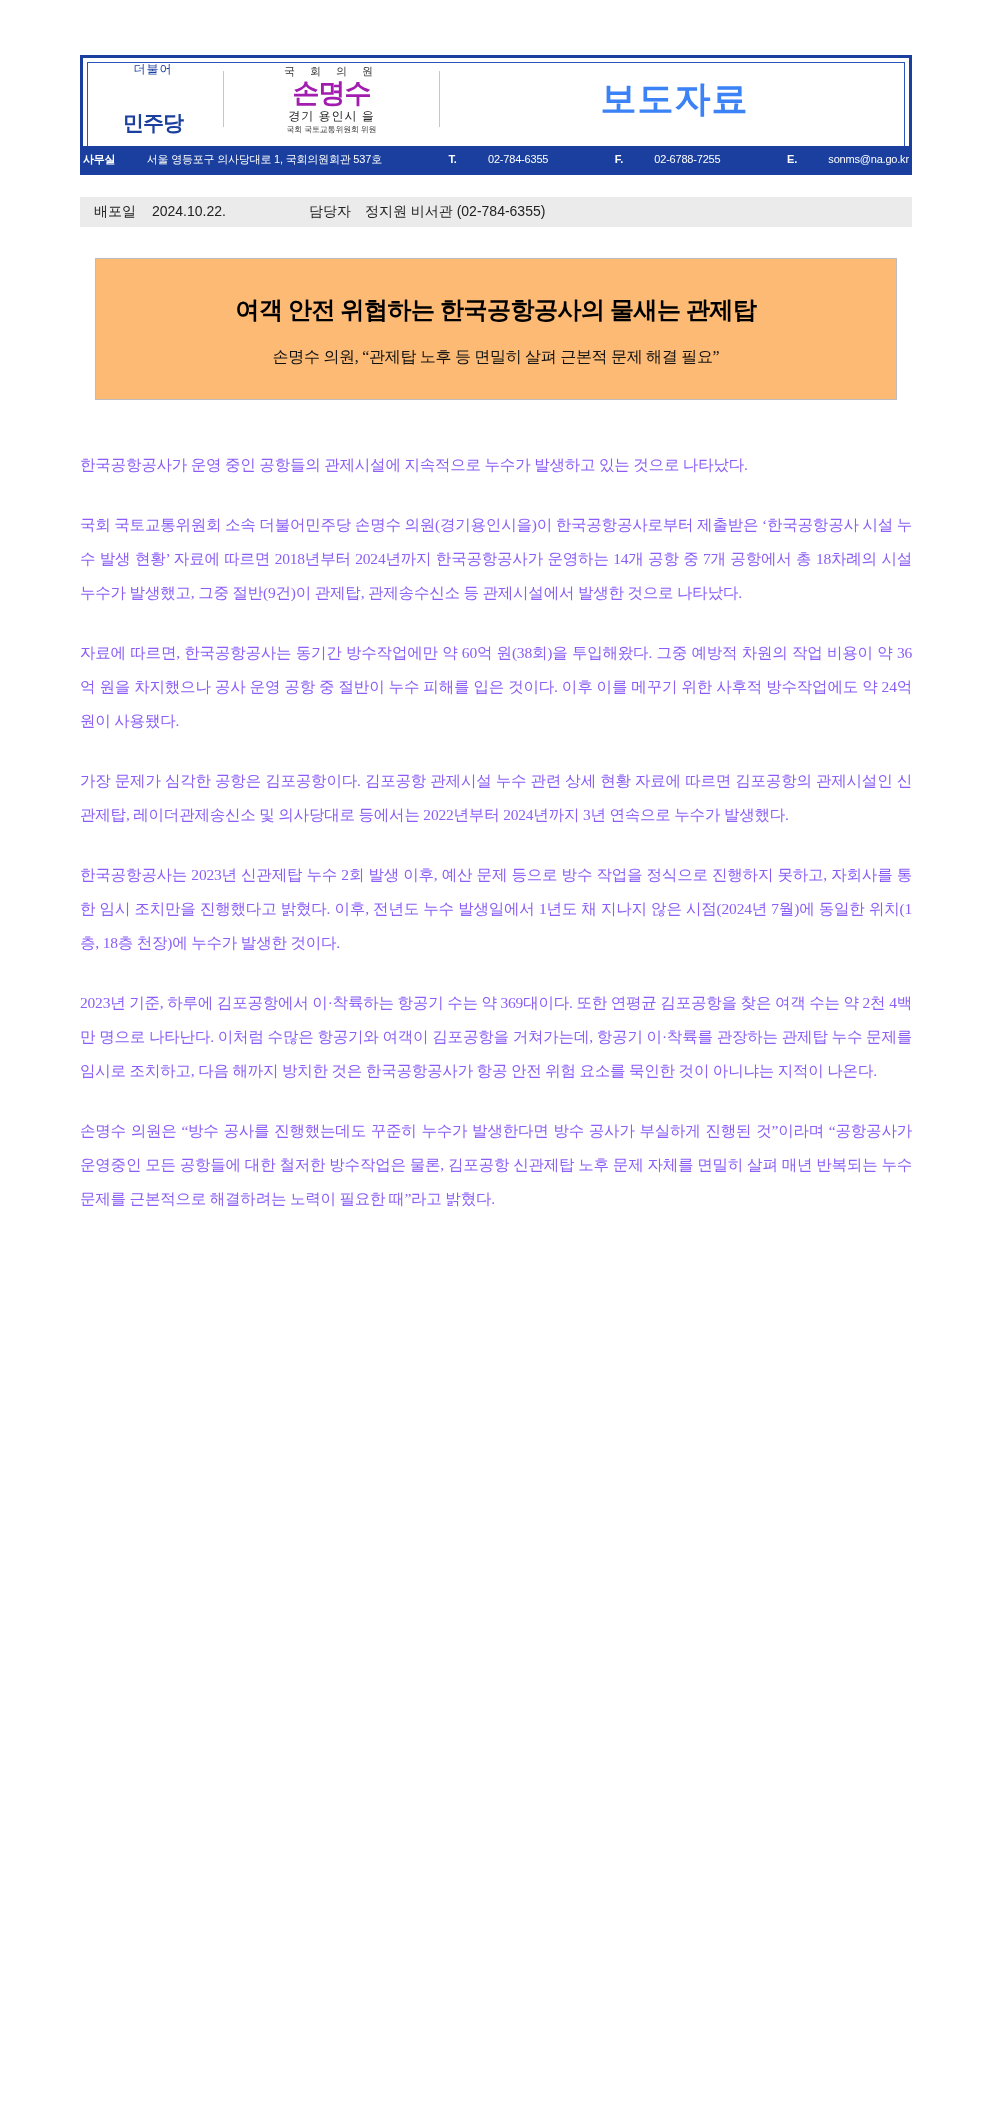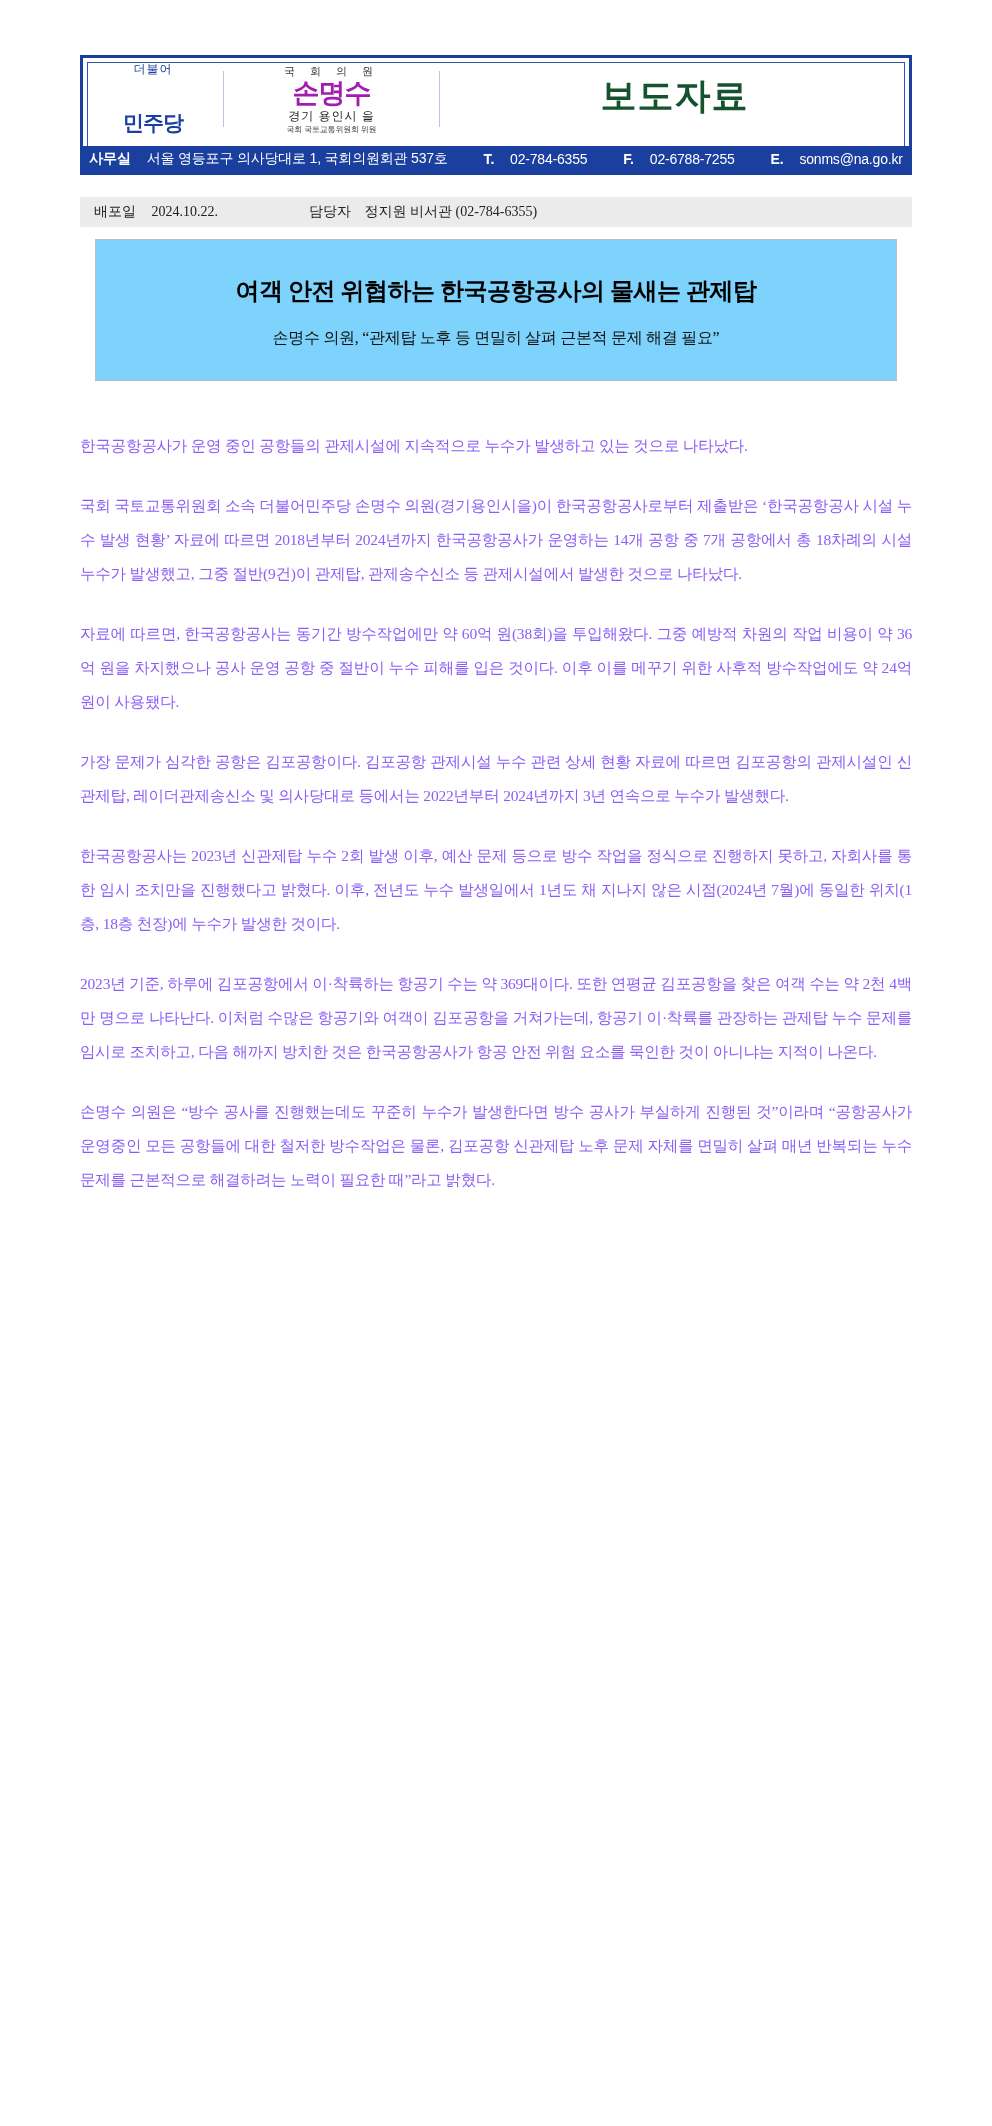--- a/index.html
+++ b/index.html
@@ -100,76 +100,75 @@
     letter-spacing: -0.2px;
   }
   .lh-press {
     flex: 1;
     text-align: center;
     font-family: "Liberation Sans", sans-serif;
   }
   .lh-press-ko {
     font-size: 36px;
     font-weight: bold;
-    color: #14532d;
+    color: #3b82f6;
     line-height: 38px;
     letter-spacing: 1px;
-    font-family: Liberation Mono, monospace;
   }
   .lh-press-en {
     font-size: 16px;
     font-weight: bold;
     color: #1a3f9e;
     letter-spacing: 5px;
     line-height: 20px;
   }
   .lh-bottom {
     position: absolute;
     left: 0; right: 0; bottom: 0;
     height: 26px;
     background: #1a3f9e;
     color: #ffffff;
     font-family: "Liberation Sans", sans-serif;
-    font-size: 14px;
+    font-size: 11px;
     display: flex;
     align-items: center;
-    justify-content: center;
+    justify-content: space-between;
     gap: 16px;
     letter-spacing: -0.2px;
   }
   .lh-bottom .sep { display: inline-block; width: 4px; }
   .lh-bottom .lbl { font-weight: bold; }
 
   
   .metabar {
     margin: 22px 80px 0 80px;
     background: #ebebeb;
     height: 30px;
     display: flex;
     align-items: center;
     font-size: 14px;
-    font-family: Liberation Serif, serif;
+    font-family: Liberation Sans, sans-serif;
     color: #222222;
     box-sizing: border-box;
   }
   .metabar .m-left {
     padding-left: 14px;
     width: 215px;
   }
   .metabar .m-left .lbl { margin-right: 12px; }
   .metabar .m-right .lbl { margin-right: 10px; }
 
   
   .titlebox {
-    margin: 12px 95px 0 95px;
+    margin: 31px 95px 0 95px;
     border: 1px solid #bdbdbd;
     box-sizing: border-box;
     padding: 34px 20px 30px 20px;
     text-align: center;
-    background: #7dd3fc;
+    background: #fdba74;
   }
   .title-main {
     font-size: 24px;
     font-weight: bold;
     letter-spacing: -0.5px;
     color: #000000;
     line-height: 34px;
   }
   .title-sub {
     margin-top: 18px;

